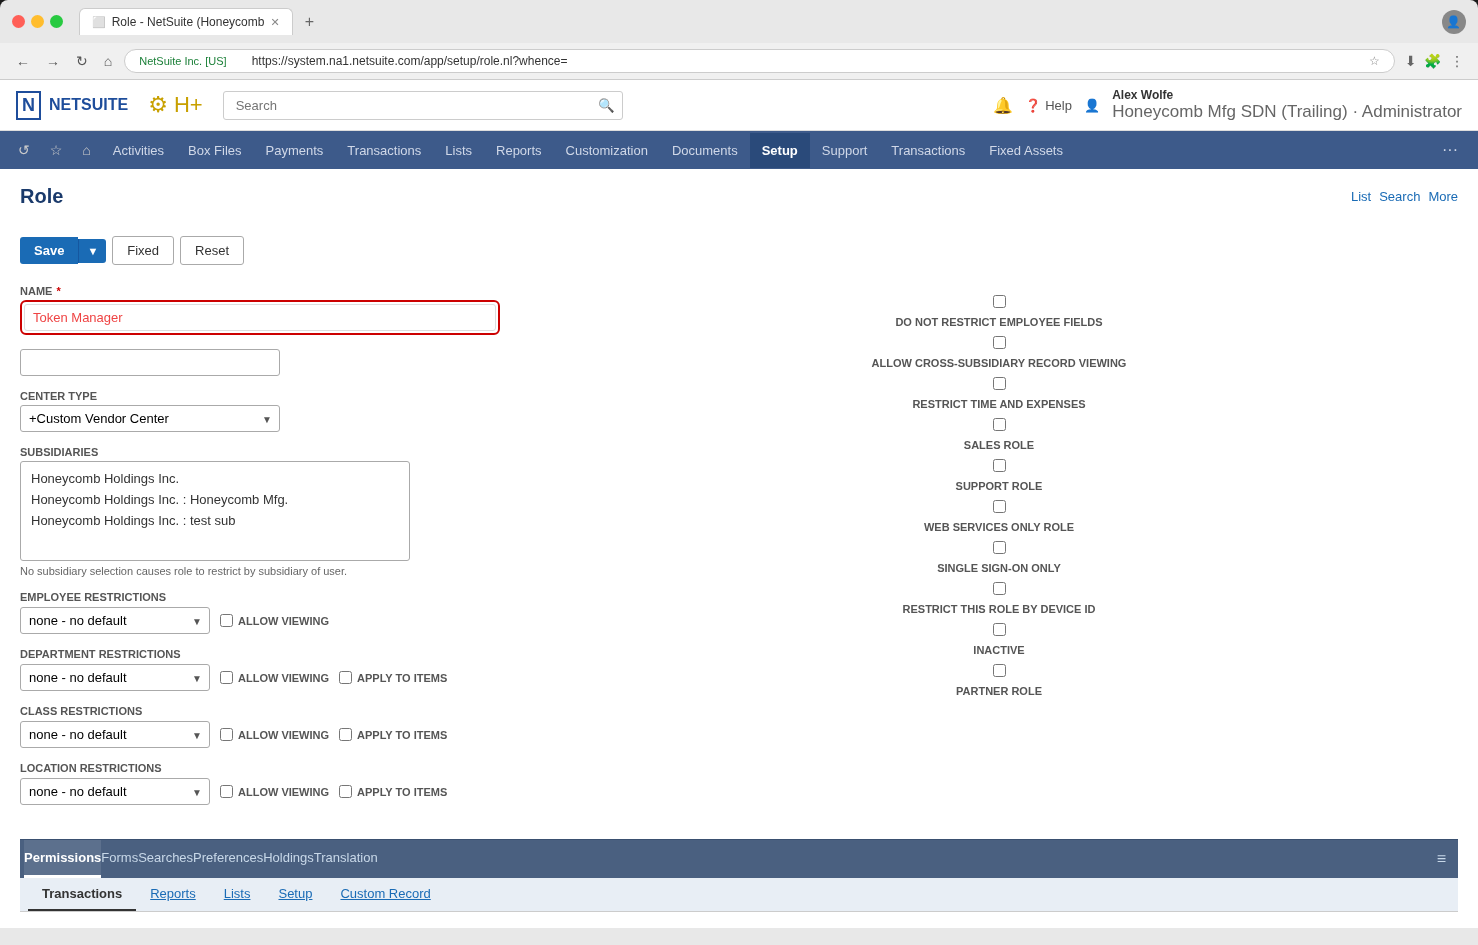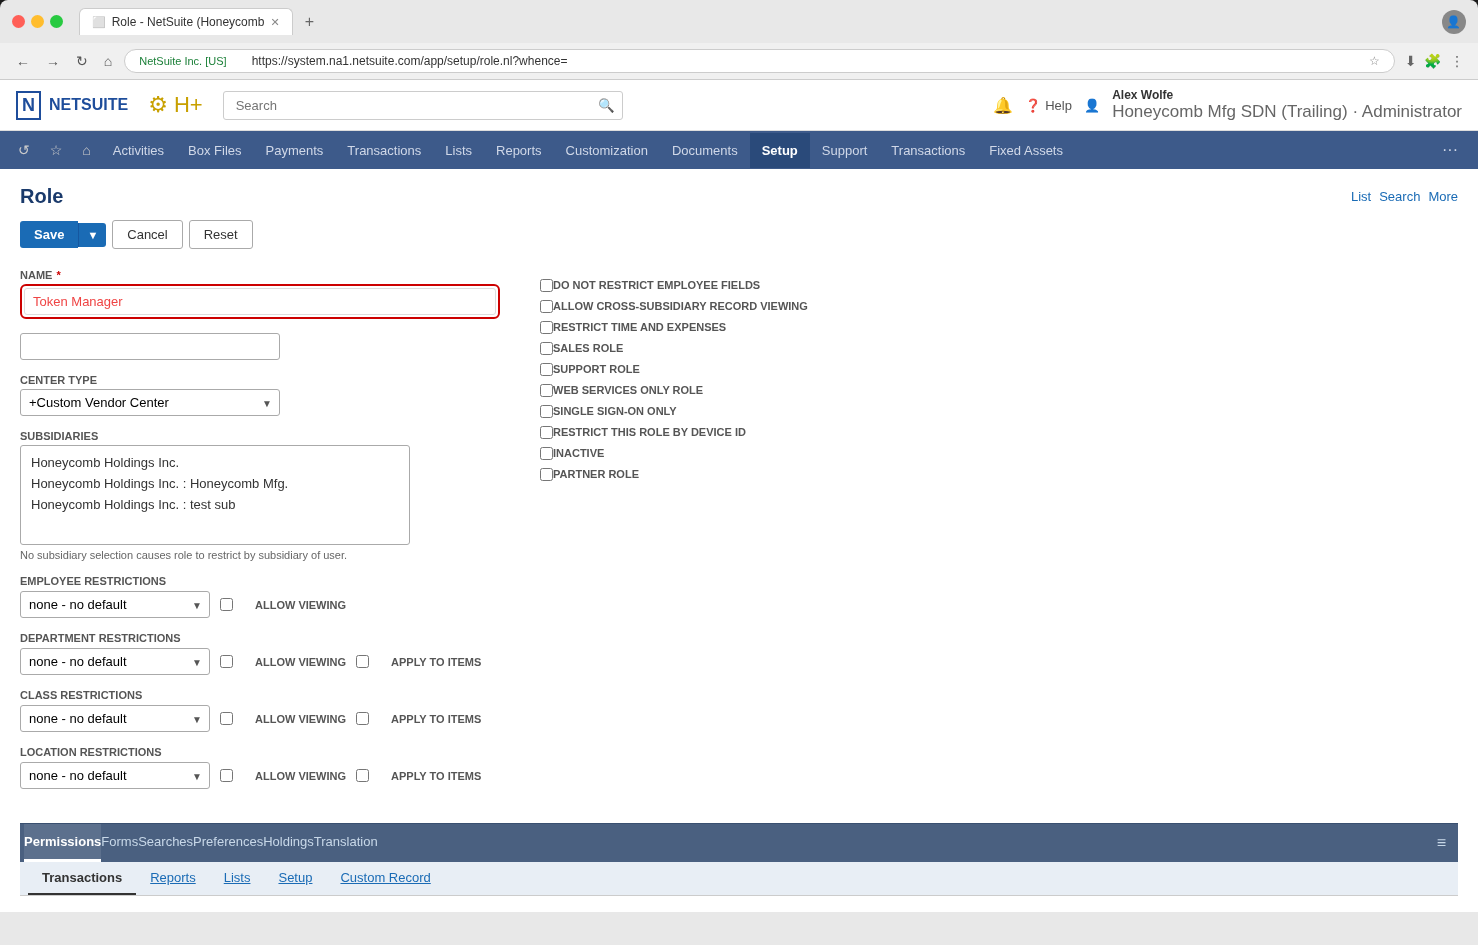--- a/index.html
+++ b/index.html
@@ -183,21 +183,21 @@
     .page-content {
       padding: 16px 20px;
       background: white;
     }
 
     
     .page-header-row {
       display: flex;
       align-items: center;
       justify-content: space-between;
-      margin-bottom: 12px;
+      margin-bottom: 28px;
       text-align: center;
     }
     .page-title {
       font-size: 20px;
       font-weight: bold;
       color: #1a3a6b;
     }
     .page-actions {
       display: flex;
       gap: 8px;
@@ -345,39 +345,41 @@
     .restriction-label {
       font-size: 11px;
       color: #555;
       text-transform: uppercase;
       font-weight: bold;
       margin-bottom: 4px;
     }
     .checkbox-label {
       display: flex;
       align-items: center;
-      gap: 22px;
+      gap: 5px;
       font-size: 11px;
       color: #555;
       text-transform: uppercase;
       font-weight: bold;
       cursor: pointer;
     }
     .checkbox-label input[type=checkbox] {
       margin: 0;
     }
 
     
     .right-checkboxes {
       padding-top: 10px;
     }
     .right-checkbox-item {
       display: flex;
-      align-items: flex-start;
+      align-items: center;
+      gap: 8px;
       margin-bottom: 8px;
+      flex-direction: column;
     }
     .right-checkbox-item input[type=checkbox] {
       margin: 0;
     }
     .right-checkbox-label {
       font-size: 11px;
       color: #555;
       text-transform: uppercase;
       font-weight: bold;
     }
@@ -538,21 +540,21 @@
           <a class="page-action-link">Search</a>
           <a class="page-action-link">More</a>
         </div>
       </div>
 
       <div class="toolbar">
         <div class="save-btn-group">
           <button class="btn-save">Save</button>
           <button class="btn-save-dropdown">▼</button>
         </div>
-        <button class="btn-cancel">Cancel</button>
+        <button class="btn-cancel">Fixed</button>
         <button class="btn-reset">Reset</button>
       </div>
 
       <div class="form-layout">
 
         <div class="form-left">
 
           <div class="form-field">
             <div class="field-label">
               <span>NAME</span>

